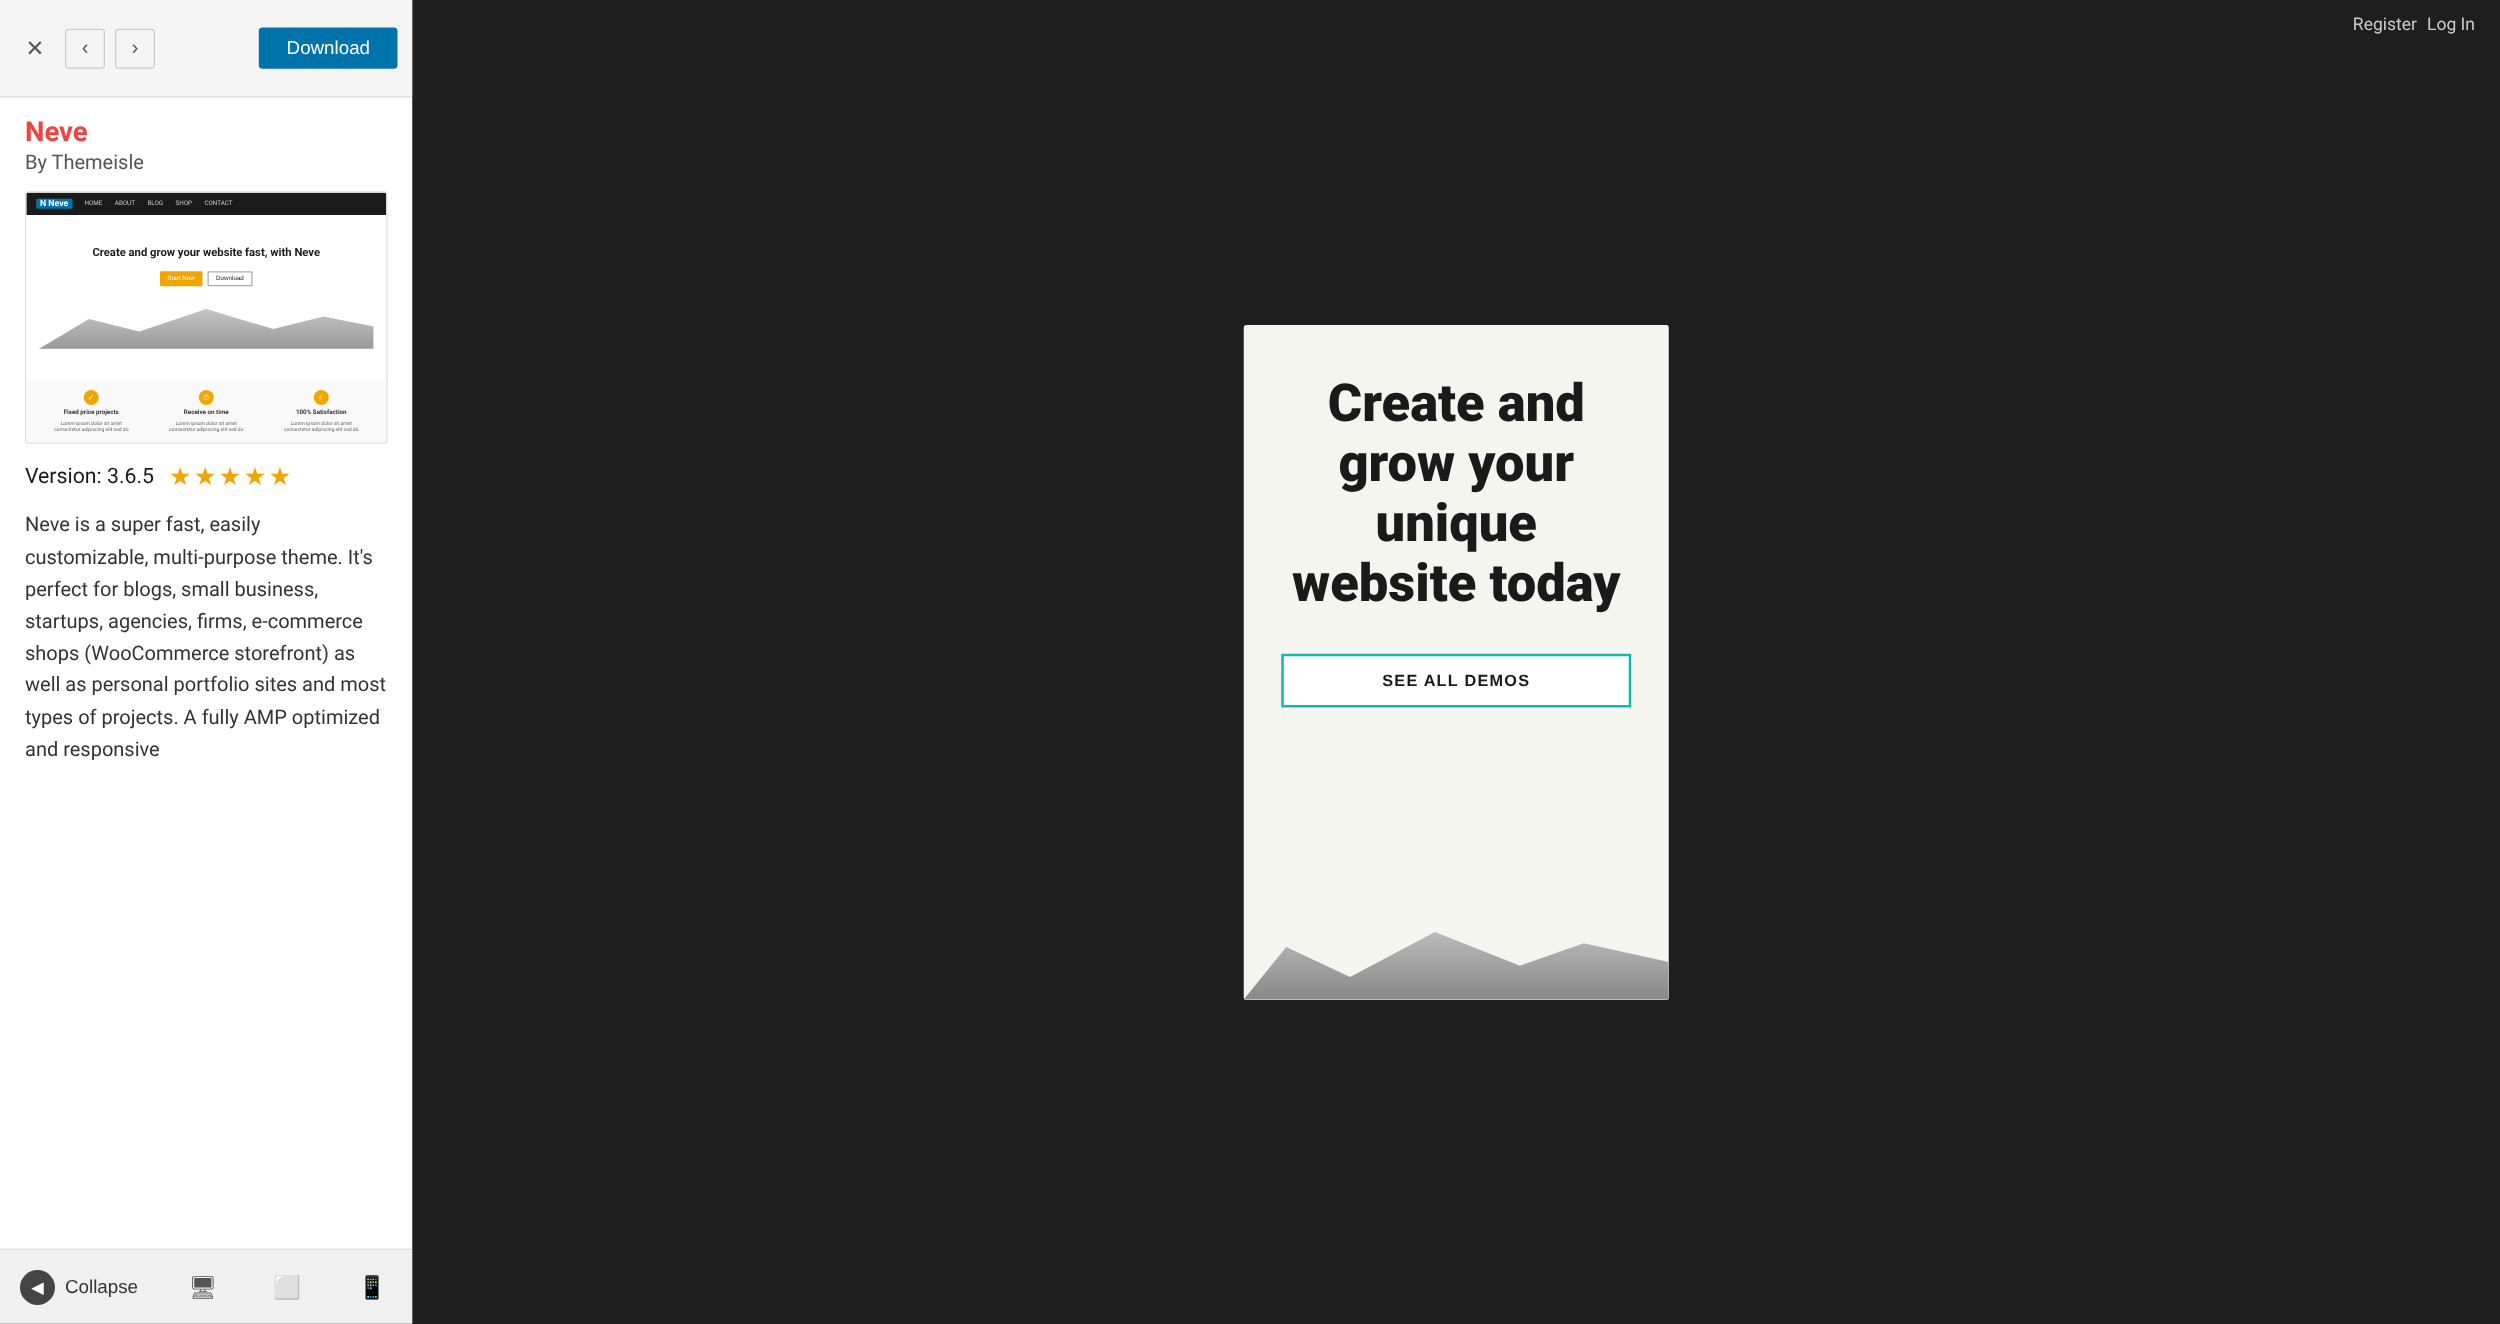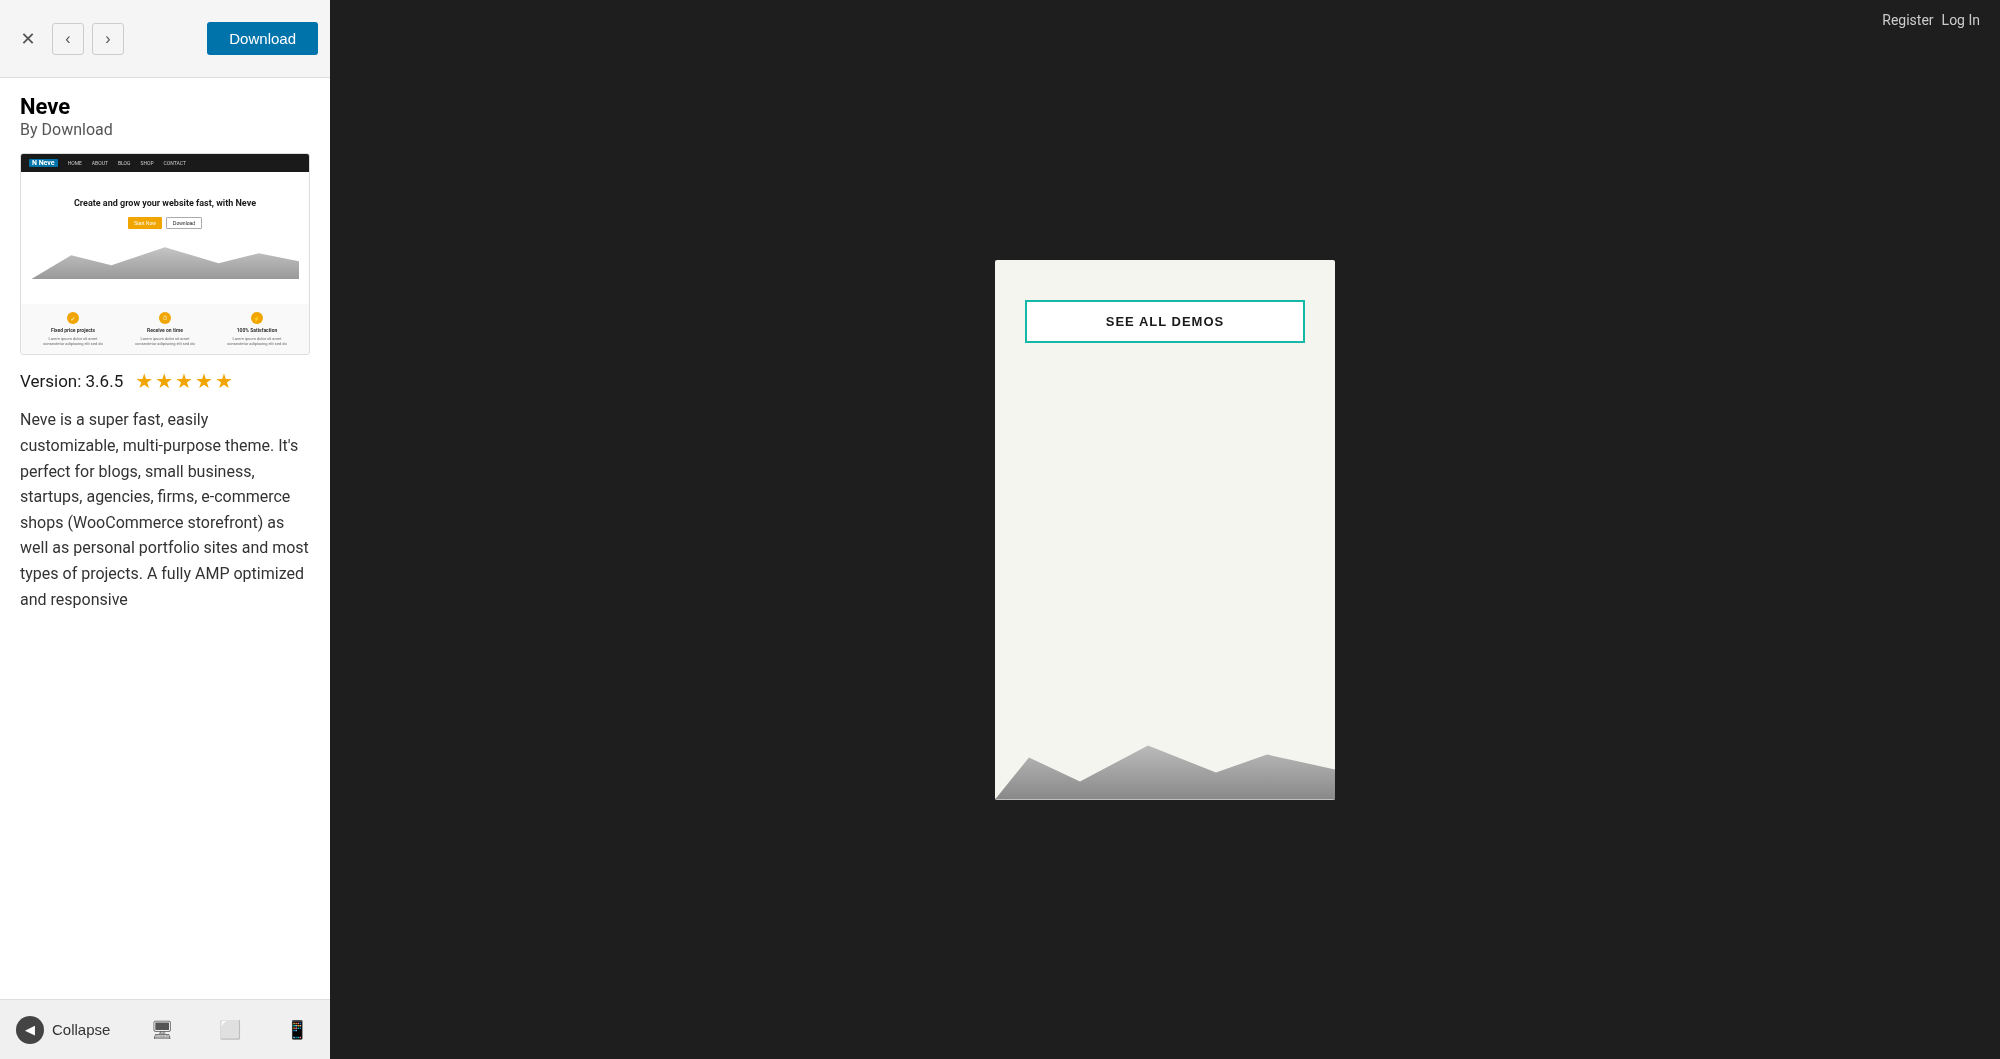--- a/index.html
+++ b/index.html
@@ -90,21 +90,21 @@
 
     
     .sidebar-content {
       padding: 16px 20px;
       overflow-y: auto;
       flex: 1;
     }
     .theme-name {
       font-size: 22px;
       font-weight: 700;
-      color: #000000;
+      color: #ef4444;
       line-height: 1.2;
     }
     .theme-author {
       font-size: 16px;
       color: #555;
       margin-bottom: 14px;
     }
 
     
     .theme-preview {
@@ -391,21 +391,21 @@
       <span>‹</span>
     </button>
     <button class="toolbar-nav-btn">
       <span>›</span>
     </button>
     <button class="toolbar-download-btn">Download</button>
   </div>
 
   <div class="sidebar-content">
     <div class="theme-name">Neve</div>
-    <div class="theme-author">By Download</div>
+    <div class="theme-author">By Themeisle</div>
 
     <div class="theme-preview">
       <div class="theme-preview-img">
 
         <div class="mini-nav">
           <span class="mini-nav-logo">N Neve</span>
           <span class="mini-nav-link">HOME</span>
           <span class="mini-nav-link">ABOUT</span>
           <span class="mini-nav-link">BLOG</span>
           <span class="mini-nav-link">SHOP</span>
@@ -467,16 +467,17 @@
       <span>⬜</span>
     </button>
     <button class="view-btn">
       <span>📱</span>
     </button>
   </div>
 </aside>
 
 <main class="main-preview">
   <div class="preview-card">
+    <h1 class="preview-card-title">Create and grow your unique website today</h1>
     <button class="preview-see-demos">SEE ALL DEMOS</button>
     <div class="preview-mountain-bottom"></div>
   </div>
 </main>
 
 </body></html>

